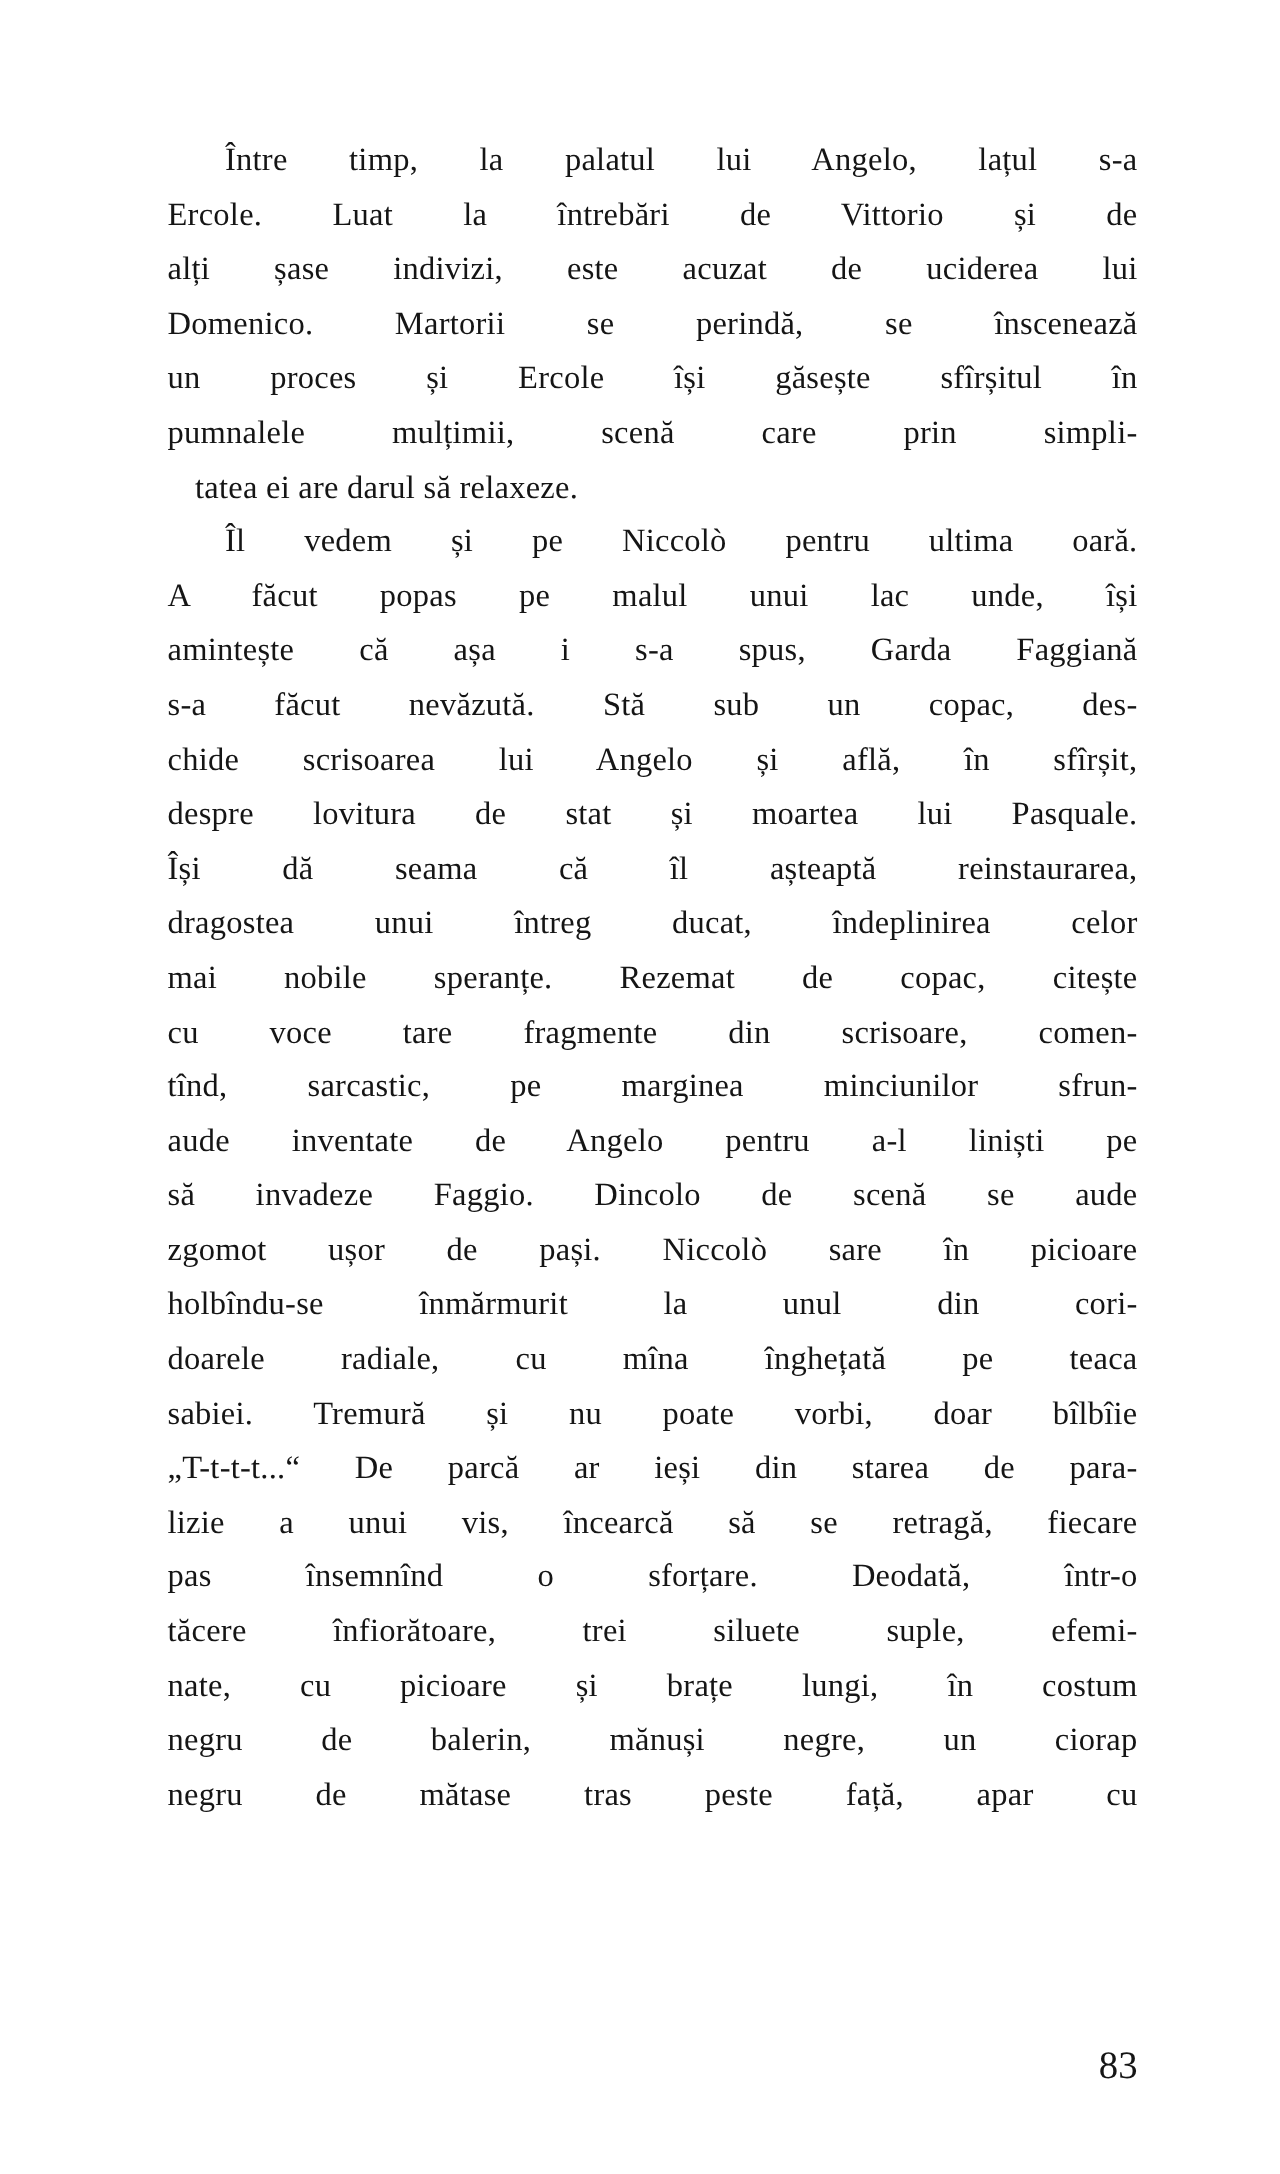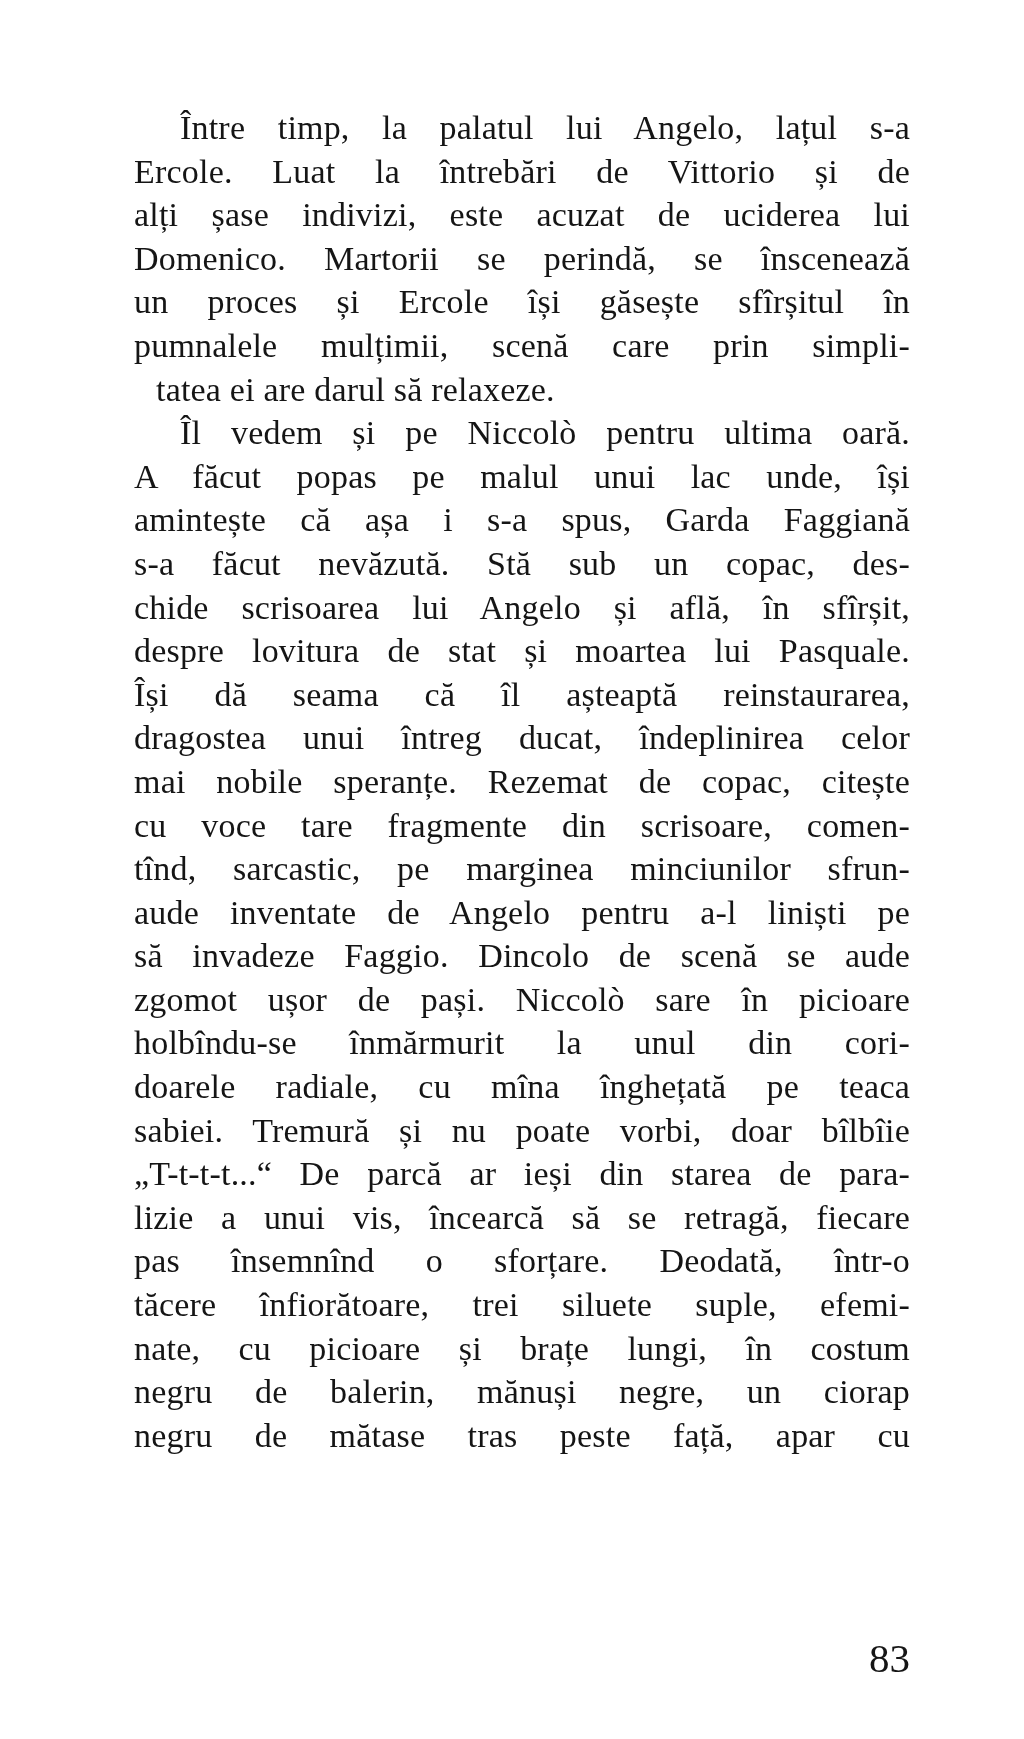--- a/index.html
+++ b/index.html
@@ -18,21 +18,21 @@
     width: 1024px;
     height: 1739px;
     background: #ffffff;
     overflow: hidden;
   }
   .text-block {
     position: absolute;
     left: 134px;
     top: 106px;
     width: 776px;
-    font-size: 34px;
+    font-size: 26px;
     line-height: 43.6px;
     letter-spacing: 0.2px;
   }
   .line {
     text-align: justify;
     text-align-last: justify;
     white-space: normal;
     hyphens: none;
   }
   .line.indent {
@@ -41,21 +41,21 @@
   .line.endpara {
     text-align-last: left;
     margin-left: 22px;
   }
   .page-number {
     position: absolute;
     left: 134px;
     top: 1634px;
     width: 776px;
     text-align: right;
-    font-size: 41px;
+    font-size: 31px;
     color: #151515;
   }
 </style>
 </head>
 <body>
 
 <div class="page">
   <div class="text-block">
 
     <div class="para">

